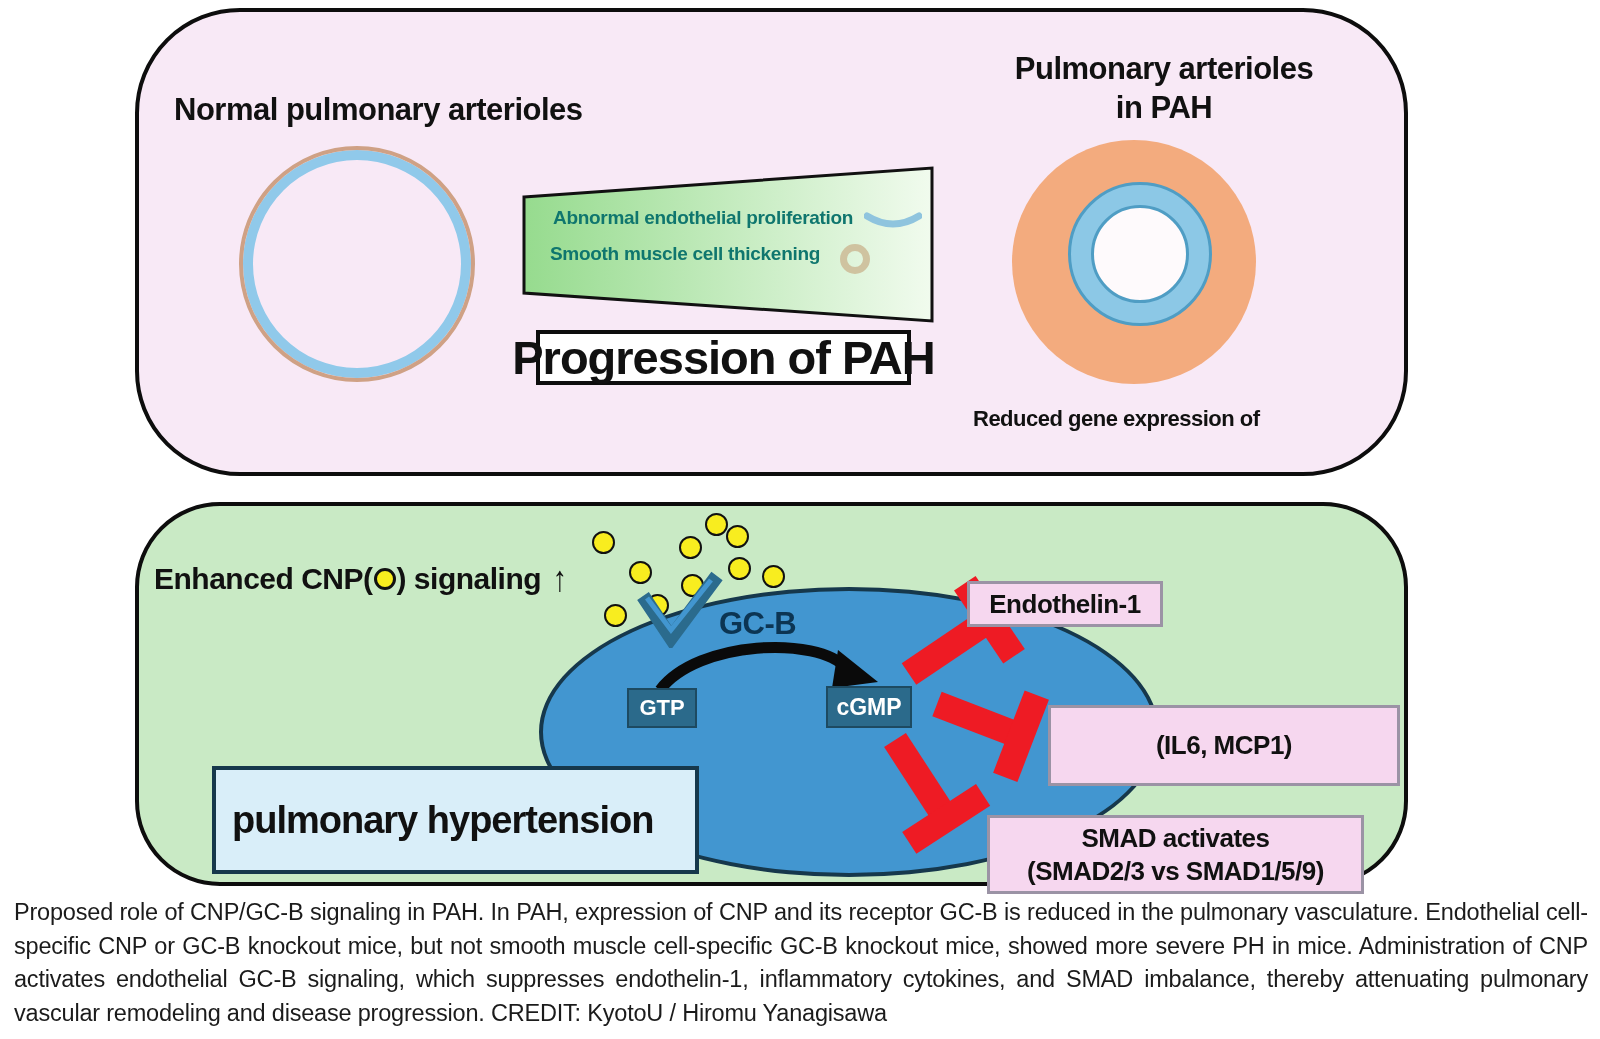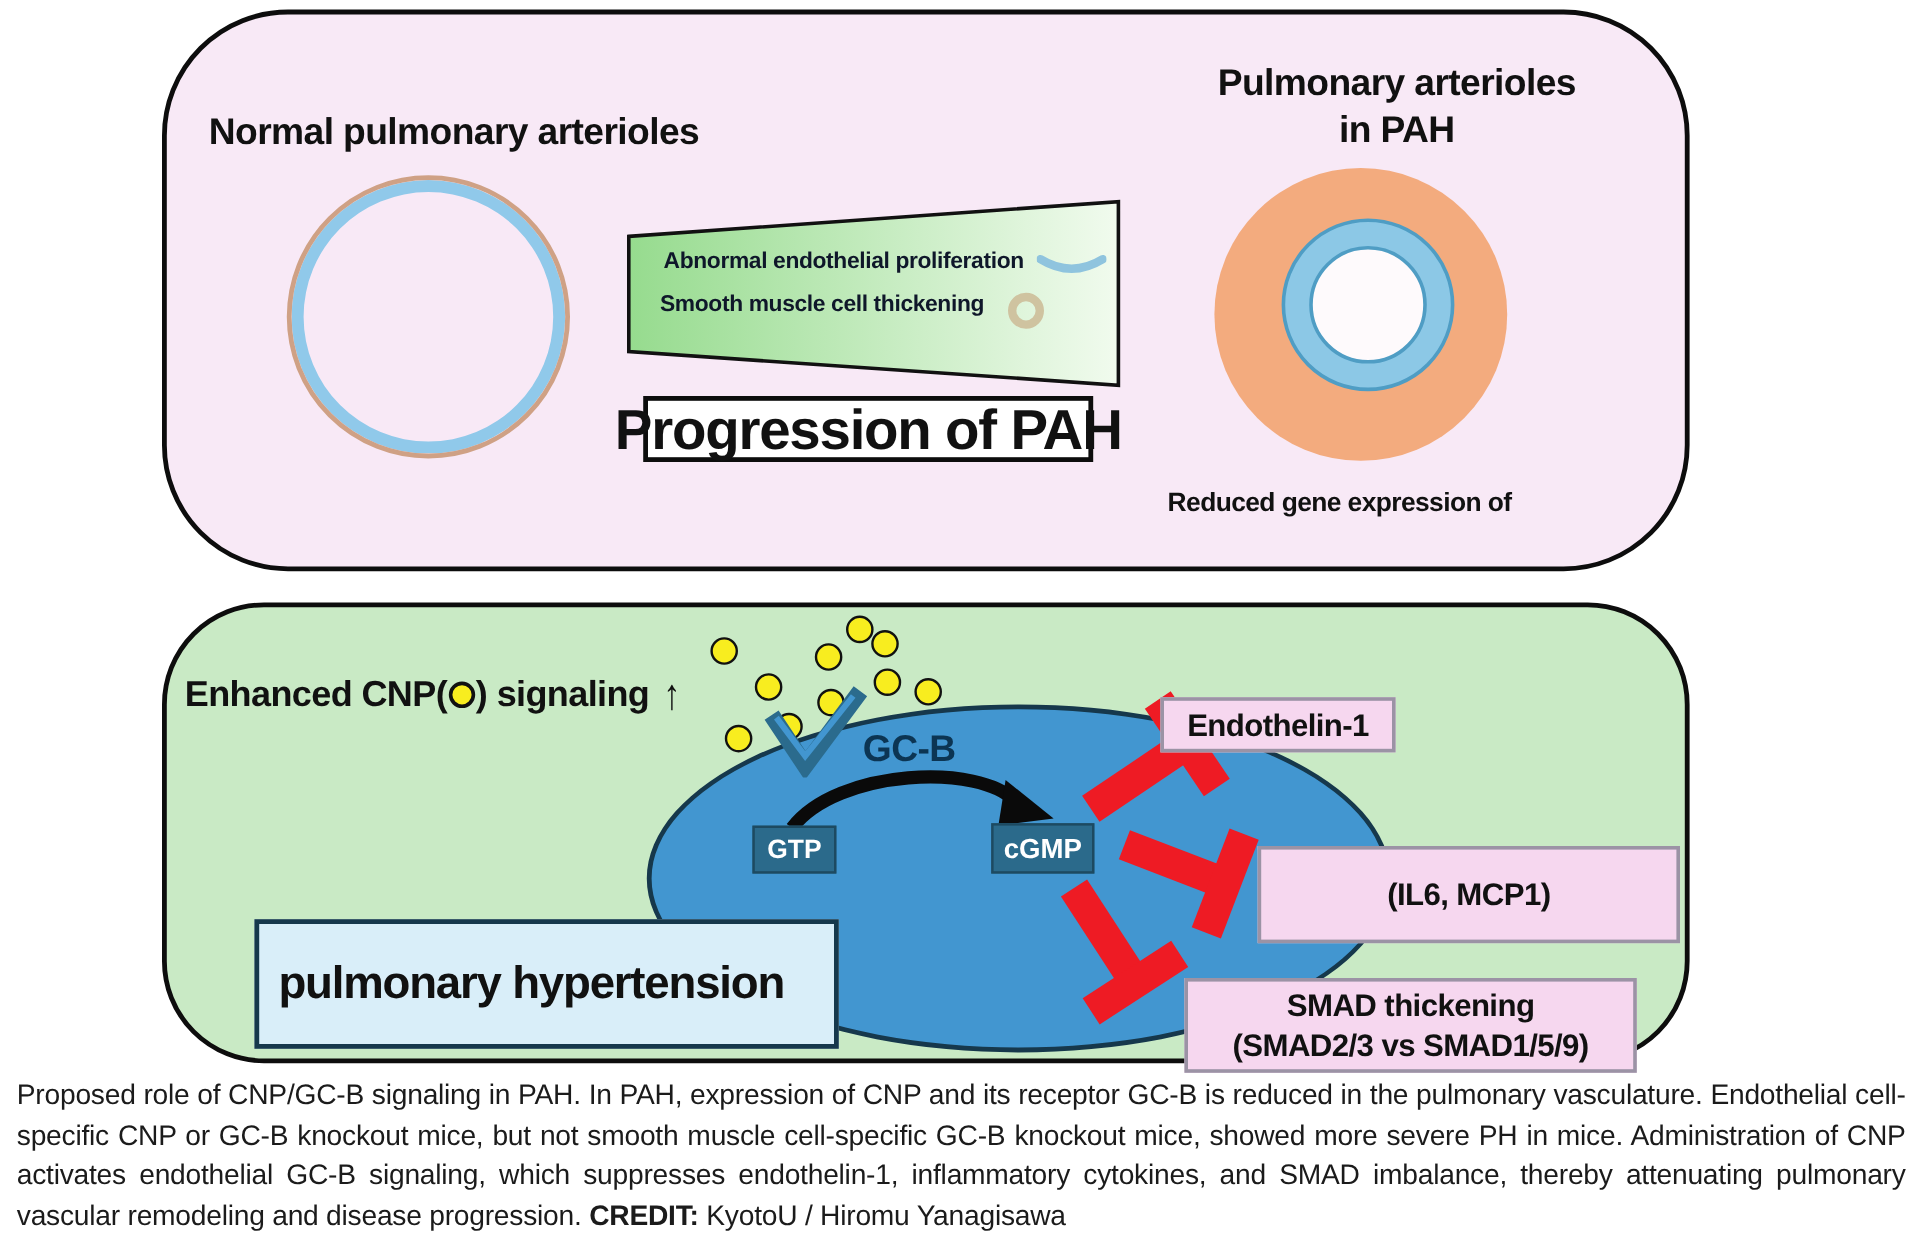--- a/index.html
+++ b/index.html
@@ -32,21 +32,21 @@
   #bottom-panel{left:135px;top:502px;width:1273px;height:384px;border-radius:85px;background:var(--panel-green);}
   .abs{position:absolute;}
   
   .panel-title{font-size:31px;font-weight:bold;letter-spacing:-0.5px;white-space:nowrap;}
   #vessel-normal{
     left:100px;top:134px;width:228px;height:228px;border-radius:50%;
     border:4px solid var(--vessel-tan);
     box-shadow:inset 0 0 0 10px var(--vessel-blue);
   }
   #trapezoid{left:373px;top:150px;width:424px;height:164px;}
-  .trap-row{position:absolute;font-size:19px;font-weight:bold;color:#0f172a;white-space:nowrap;letter-spacing:-0.3px;}
+  .trap-row{position:absolute;font-size:19px;font-weight:bold;color:#0f766e;white-space:nowrap;letter-spacing:-0.3px;}
   #crescent-icon{position:absolute;left:352px;top:48px;}
   #muscle-ring-icon{position:absolute;left:328px;top:82px;width:16px;height:16px;border-radius:50%;border:7px solid #cfc3a0;background:transparent;}
   #progression-box{
     left:397px;top:318px;width:375px;height:55px;background:#ffffff;border:4px solid #0d0d0d;
     display:flex;align-items:center;justify-content:center;box-sizing:border-box;
     font-size:47px;font-weight:bold;letter-spacing:-1px;white-space:nowrap;
   }
   #pah-title{left:815px;top:37px;width:420px;text-align:center;line-height:39px;}
   #donut{left:873px;top:128px;width:244px;height:244px;border-radius:50%;background:var(--donut-orange);}
   #donut-ring{position:absolute;left:56px;top:42px;width:144px;height:144px;border-radius:50%;
@@ -81,21 +81,21 @@
     font-size:26px;font-weight:bold;line-height:33px;letter-spacing:-0.5px;text-align:center;white-space:nowrap;}
   #target-endothelin{left:828px;top:75px;width:196px;height:46px;justify-content:center;}
   #target-cytokines{left:909px;top:199px;width:352px;height:81px;}
   #target-smad{left:848px;top:309px;width:377px;height:79px;}
   #treatment-box{left:73px;top:260px;width:487px;height:108px;background:var(--treatment-blue);
     border:4px solid var(--cell-border);box-sizing:border-box;display:flex;flex-direction:column;justify-content:center;
     padding-left:16px;font-size:38px;font-weight:bold;line-height:48px;letter-spacing:-1px;white-space:nowrap;}
   
   #caption{position:absolute;left:14px;top:896px;width:1574px;font-size:23.5px;line-height:33.5px;
     text-align:justify;color:#1b1b1b;letter-spacing:-0.2px;}
-  #caption .credit-label{font-weight:bold;}
+  #caption .credit-label{font-weight:normal;}
   .z1{z-index:1;}.z2{z-index:2;}.z3{z-index:3;}
 </style>
 </head>
 <body>
 
 <div id="page">
 
   <div id="top-panel" class="panel">
 
     <div class="abs panel-title" style="left:35px;top:80px;">Normal pulmonary arterioles</div>
@@ -197,21 +197,21 @@
       <div class="cap"></div>
     </div>
 
     <div class="target-box z3" id="target-endothelin">
       <div>Endothelin-1</div>
     </div>
     <div class="target-box z3" id="target-cytokines">
       <div>(IL6, MCP1)</div>
     </div>
     <div class="target-box z3" id="target-smad">
-      <div>SMAD thickening</div>
+      <div>SMAD activates</div>
       <div>(SMAD2/3 vs SMAD1/5/9)</div>
     </div>
 
     <div class="abs z3" id="treatment-box">
       <div>pulmonary hypertension</div>
     </div>
   </div>
 
   <div id="caption">
     <span>Proposed role of CNP/GC-B signaling in PAH. In PAH, expression of CNP and its receptor GC-B is reduced in the pulmonary vasculature. Endothelial cell-specific CNP or GC-B knockout mice, but not smooth muscle cell-specific GC-B knockout mice, showed more severe PH in mice. Administration of CNP activates endothelial GC-B signaling, which suppresses endothelin-1, inflammatory cytokines, and SMAD imbalance, thereby attenuating pulmonary vascular remodeling and disease progression. </span><span class="credit-label">CREDIT:</span><span> KyotoU / Hiromu Yanagisawa</span>

